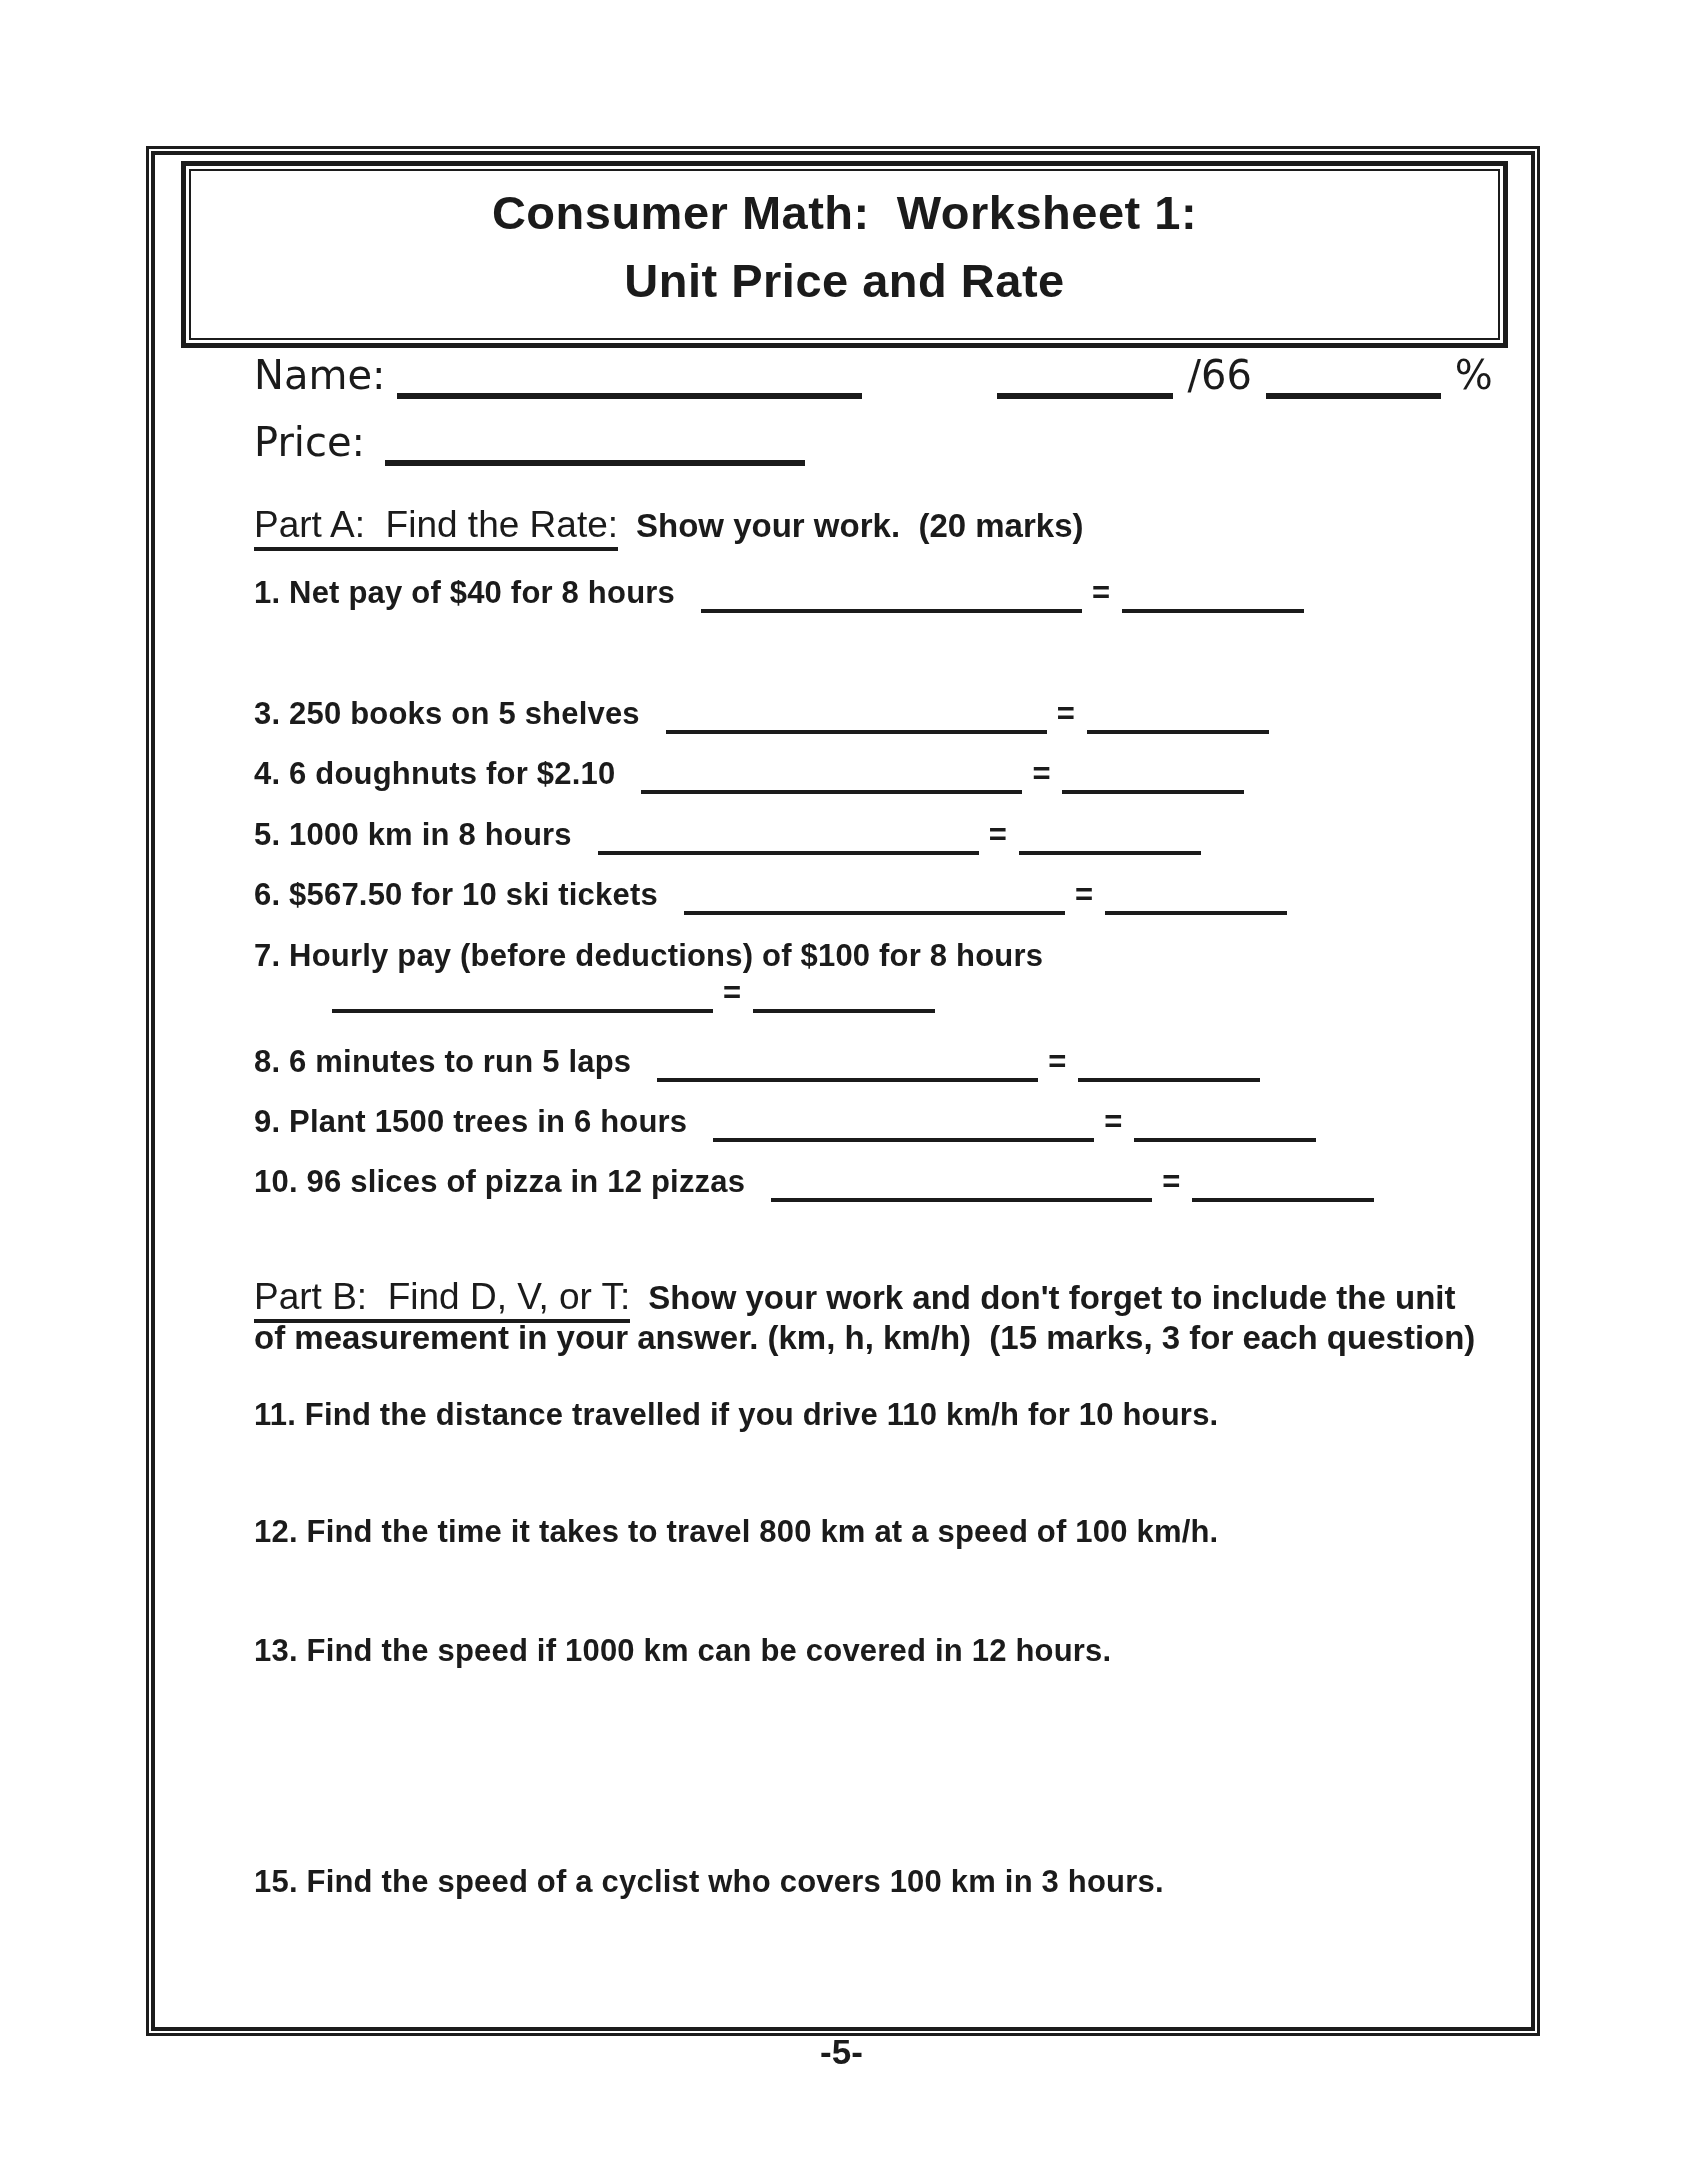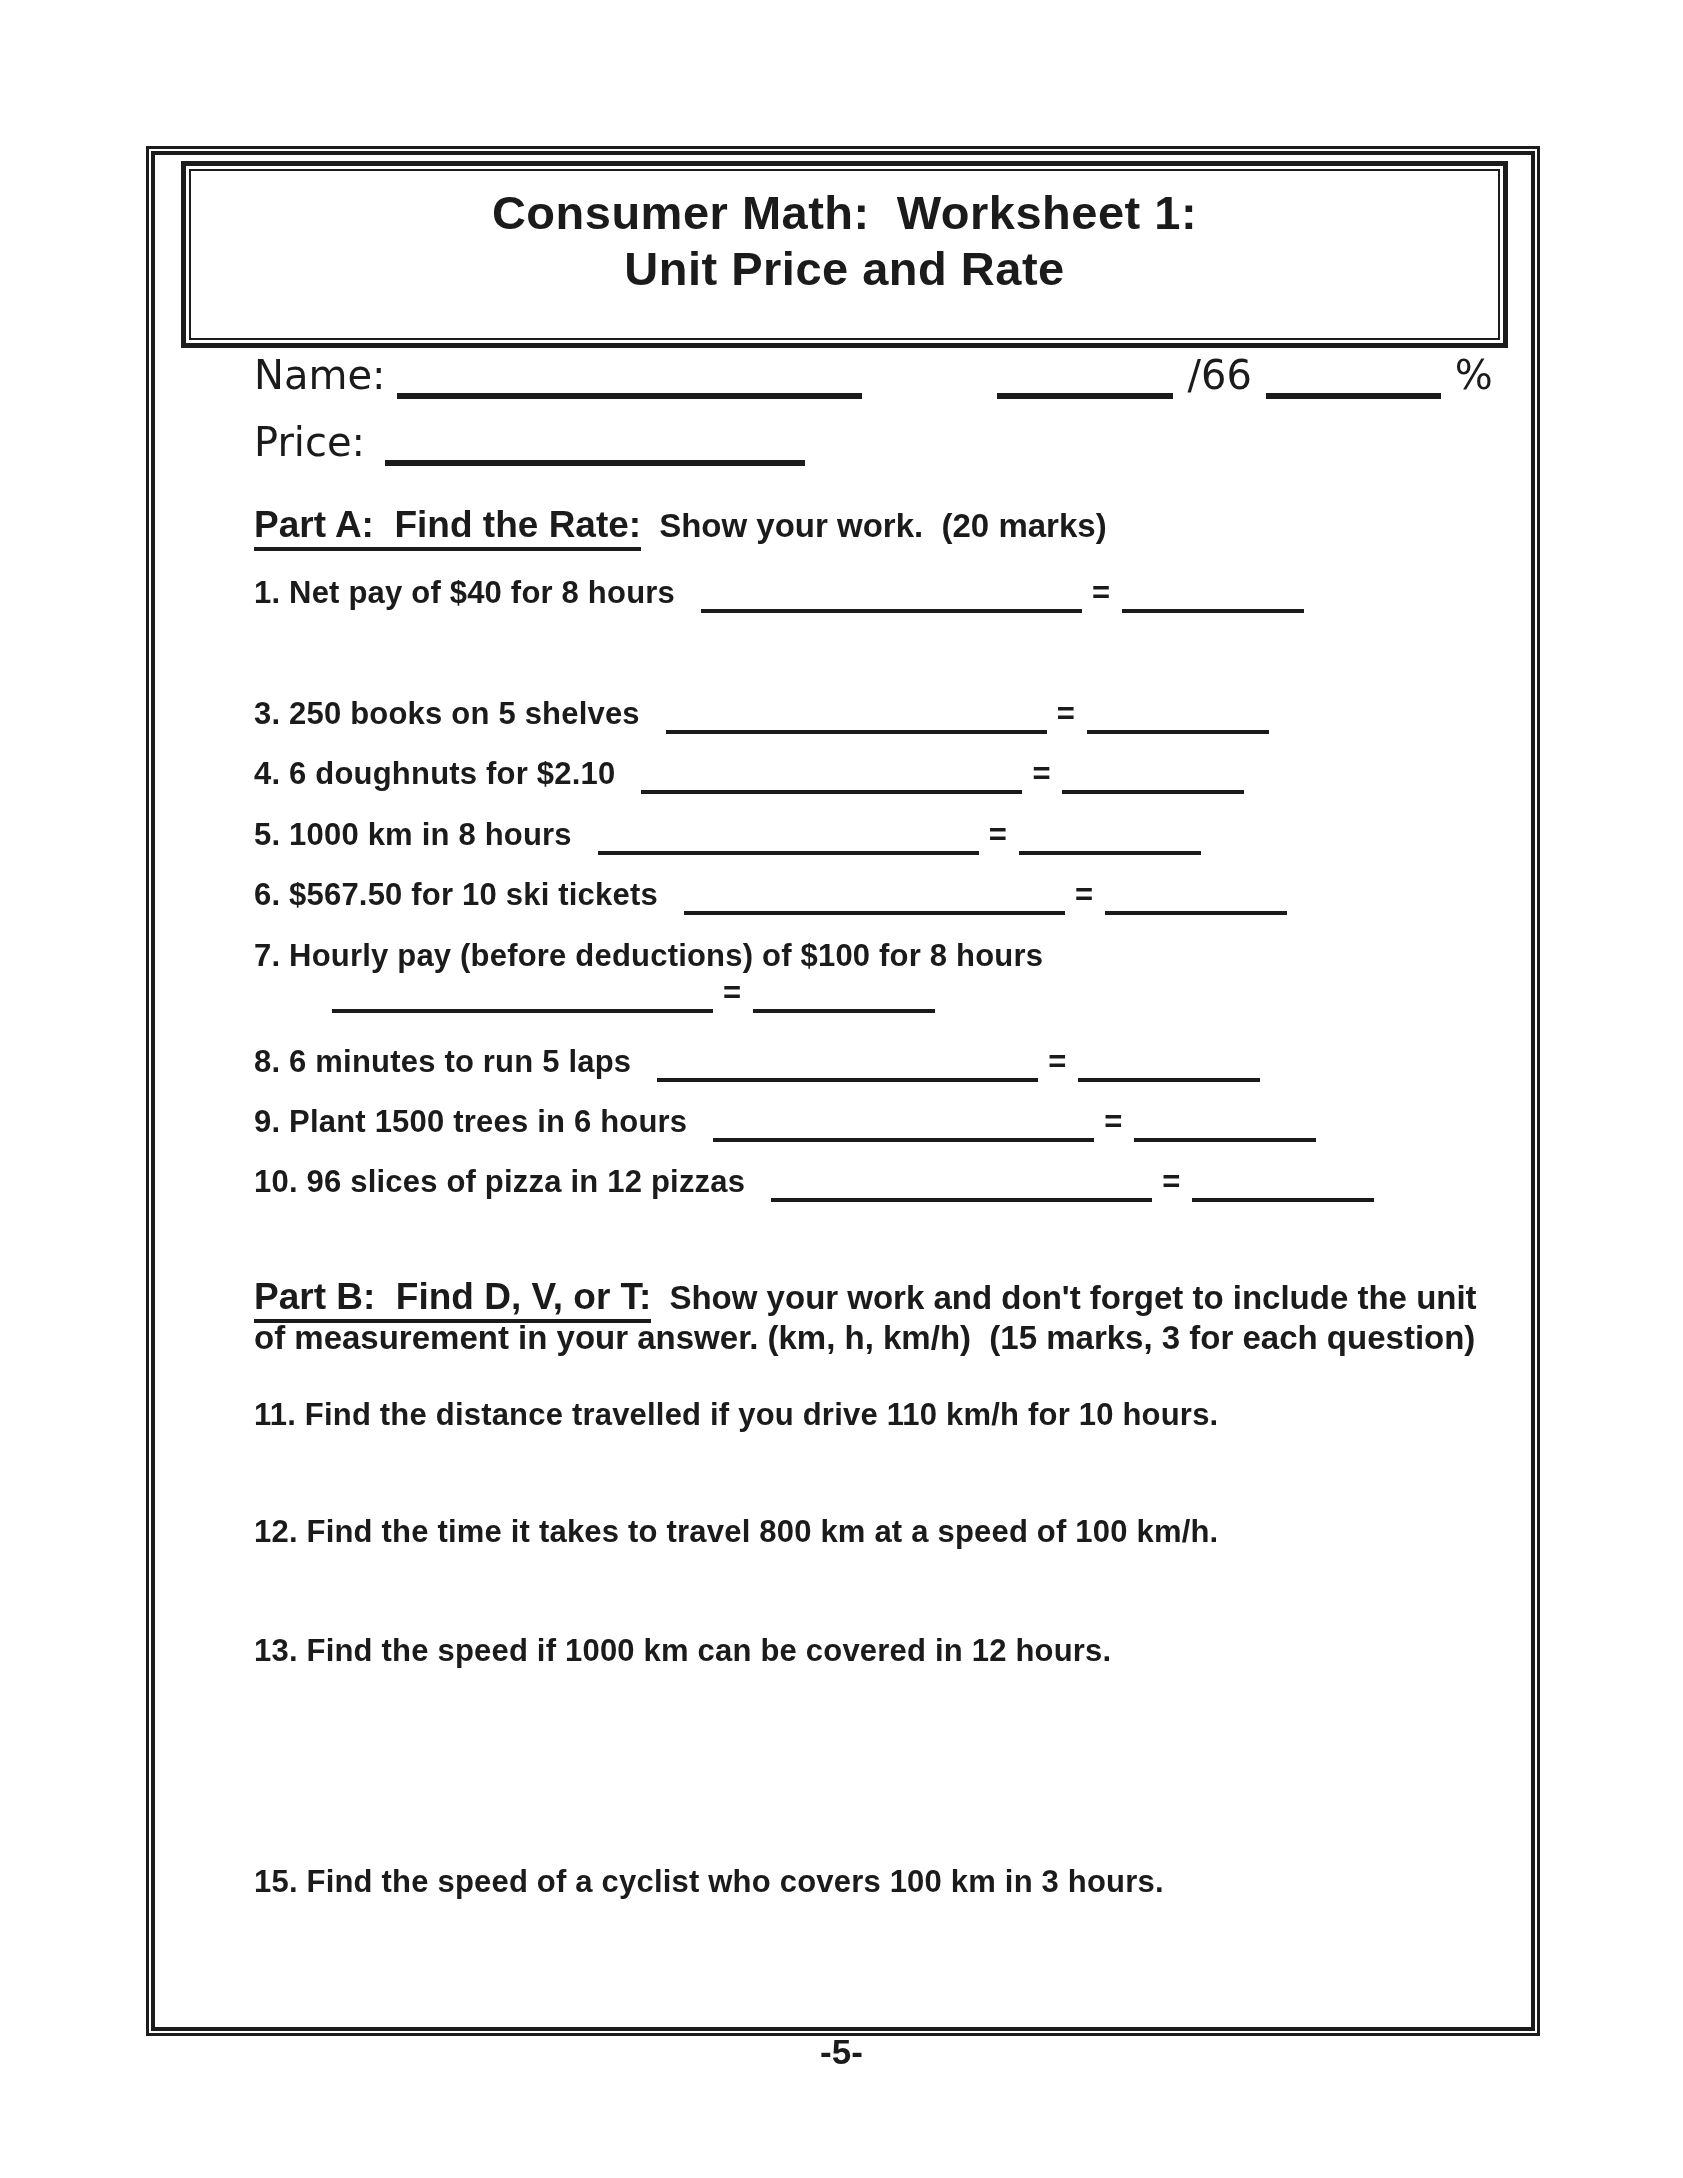--- a/index.html
+++ b/index.html
@@ -16,21 +16,21 @@
   }
   .frame-inner { width:100%; height:100%; border:4px solid #1c1c1c; }
 
   
   .title-box {
     position:absolute; left:181px; top:161px; width:1327px; height:187px;
     border:5px solid #1c1c1c; padding:3px; background:#fff;
   }
   .title-box-inner {
     width:100%; height:100%; border:2px solid #1c1c1c;
-    display:flex; flex-direction:column; align-items:center; padding-top:14px;
+    display:flex; flex-direction:column; align-items:center; padding-top:14px;gap:12px;
   }
   .title-line {
     font-weight:bold; font-size:47px; line-height:56px;
     white-space:pre; letter-spacing:0.5px;
   }
 
   .row { position:absolute; left:254px; white-space:nowrap; line-height:42px; }
 
   
   .hand { font-family:"DejaVu Sans", sans-serif; font-size:40px; line-height:46px; }
@@ -41,21 +41,21 @@
     height:30px; margin-bottom:-10px;
   }
   .blank.thick { border-bottom-width:6px; margin-bottom:-10px; }
   .blank.long  { width:381px; margin-left:26px; }
   .blank.short { width:182px; margin-left:12px; }
 
   .qtext { font-weight:bold; font-size:31px; letter-spacing:0.2px; white-space:pre-wrap; }
   .eq    { font-weight:bold; font-size:31px; margin-left:10px; }
 
   .section-heading {
-    font-weight:bold; font-size:37px; white-space:pre-wrap;
+    font-weight:normal; font-size:37px; white-space:pre-wrap;
     border-bottom:4px solid #1b1b1b; padding-bottom:2px;
   }
   .section-instructions {
     font-weight:bold; font-size:33px; white-space:pre-wrap; margin-left:18px;
   }
   .partb-line2 { font-weight:bold; font-size:33px; white-space:pre-wrap; }
 
   .page-number-row {
     position:absolute; left:0; top:2032px; width:1683px; text-align:center;
   }

